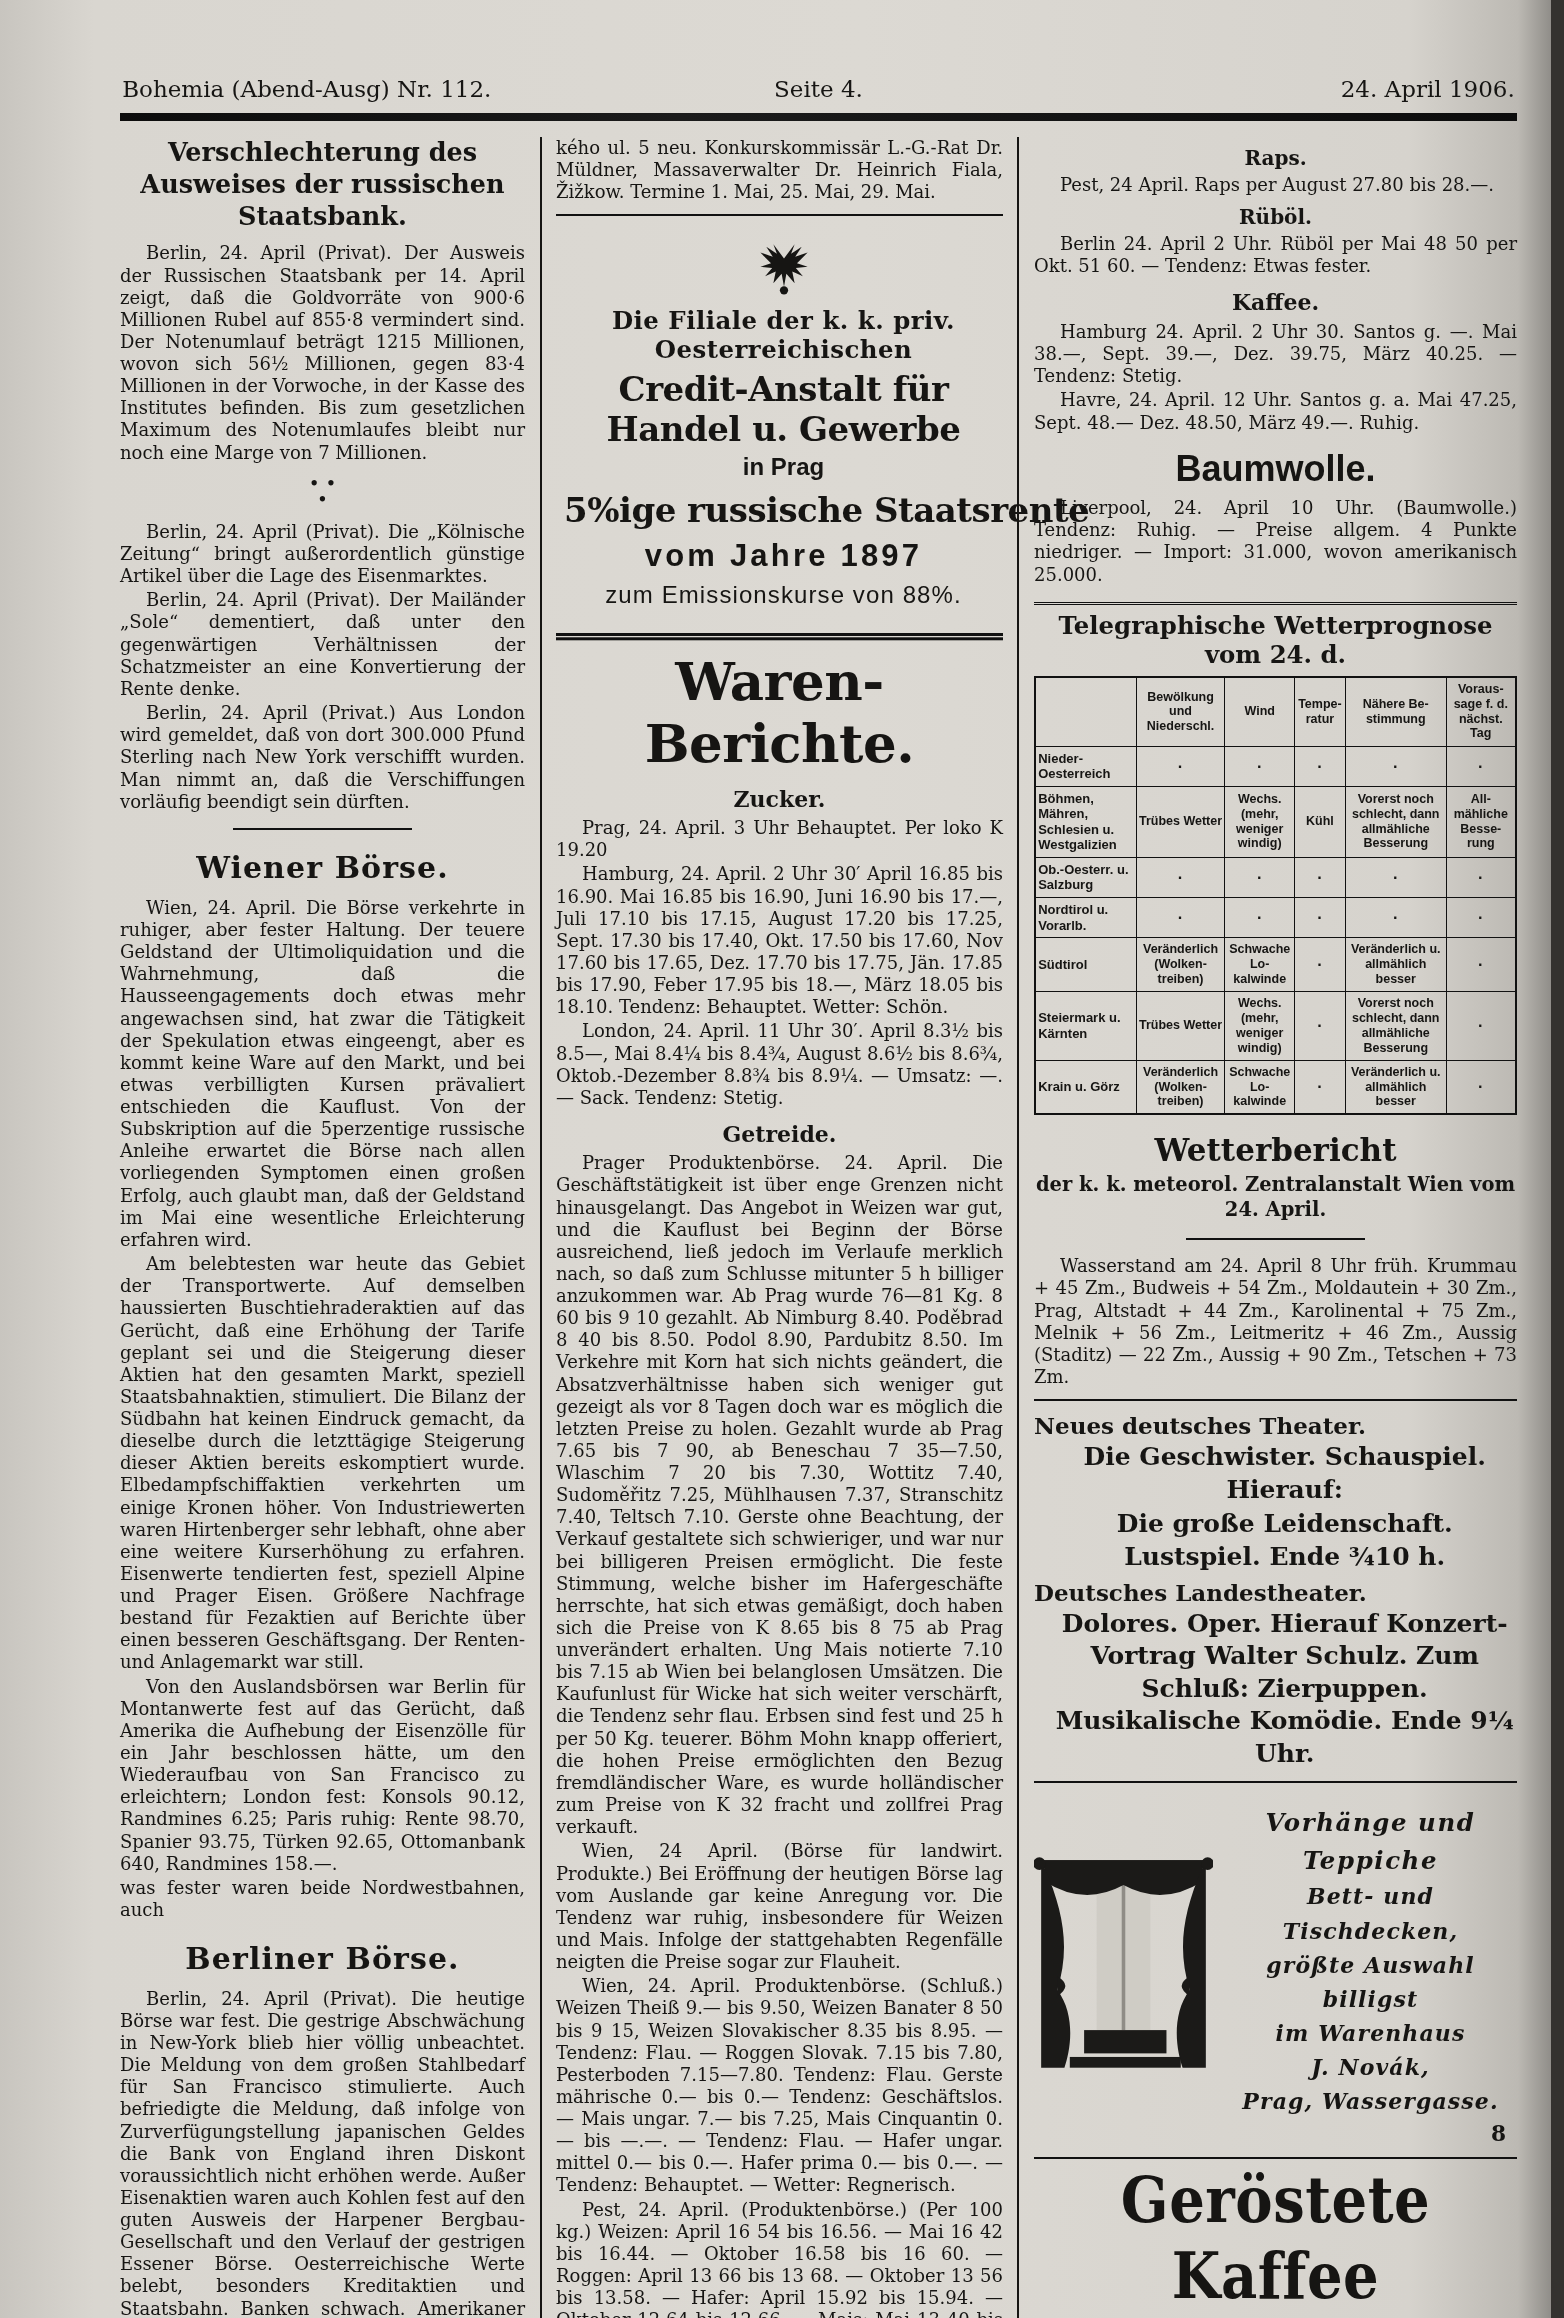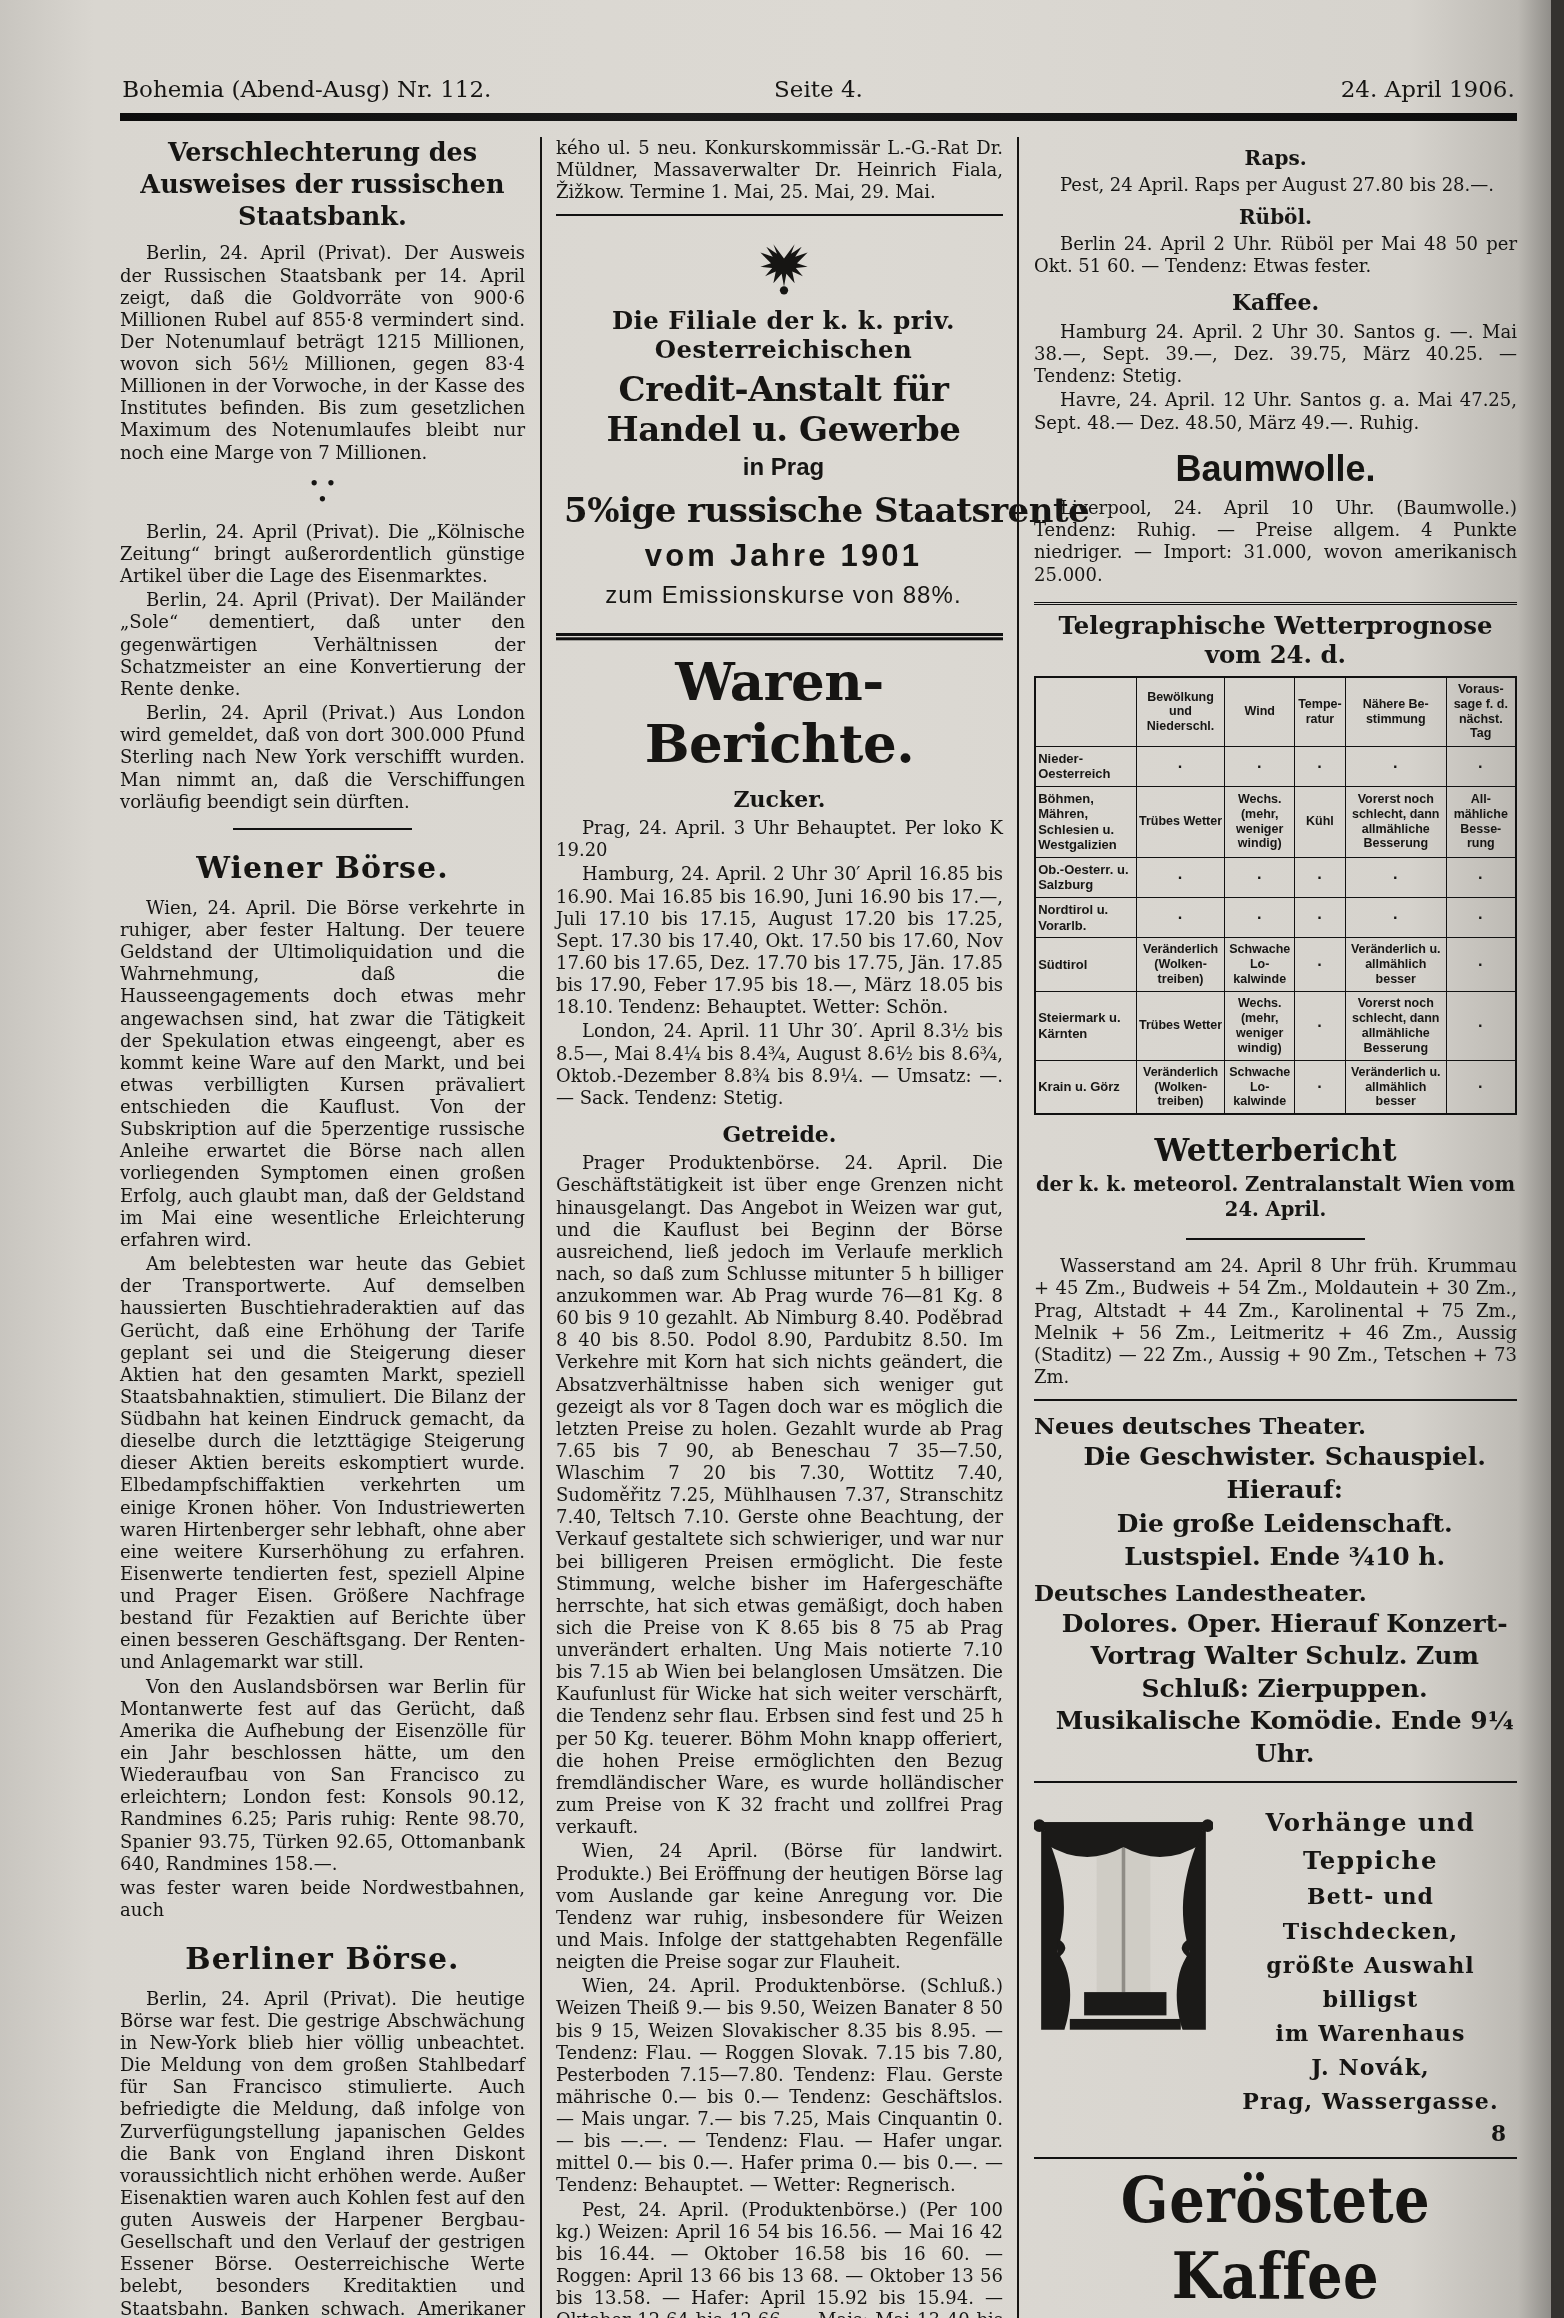--- a/index.html
+++ b/index.html
@@ -50,21 +50,21 @@
   table.wt th,table.wt td{border:1.6px solid #111;padding:4.3px 2.2px;font-size:12.5px;font-weight:bold;text-align:center;vertical-align:middle;line-height:1.18;}
   table.wt td.rg{text-align:left;font-size:13px;}
   table.wt td.dot{font-size:16.2px;}
   
   .wb-title{font-size:31px;font-weight:bold;text-align:center;margin:16.2px 0 4.3px 0;}
   .wb-sub{font-size:19.5px;font-weight:bold;text-align:center;line-height:1.3;margin-bottom:7.6px;}
   
   h4.th{font-size:23px;font-weight:bold;margin:5.4px 0 2.2px 0;}
   p.thl{font-size:25px;font-weight:bold;margin:0 0 2.2px 0;padding-left:18.4px;line-height:1.3;text-align:center;}
   
-  .curtain-ad{display:flex;gap:11px;padding:9.7px 0 3.2px 0;}
+  .curtain-ad{display:flex;gap:11px;align-items:center;padding:9.7px 0 3.2px 0;font-style:italic;}
   .curtain{width:179px;height:238px;flex:none;}
   .ct{flex:1;text-align:center;font-weight:bold;line-height:1.55;}
   .ct .cl1{font-size:24.4px;letter-spacing:1.6px;}
   .ct .cl{font-size:22px;letter-spacing:1.1px;}
   .ad-num{font-size:21.7px;font-weight:bold;text-align:right;padding-right:10.8px;}
   
   .k-title{font-size:56px;font-weight:bold;text-align:center;margin:12px 0 13px 0;letter-spacing:0.5px;transform:scaleY(1.15);}
   .krow{display:flex;justify-content:space-between;align-items:baseline;font-family:"Liberation Sans",sans-serif;font-weight:bold;font-size:23px;line-height:1.5;}
 </style>
 </head>
@@ -112,21 +112,21 @@
           <div class="eagle">
             <svg viewBox="0 0 100 110" width="60" height="65">
               <path fill="#161513" d="M50 38 L32 14 L38 30 L20 18 L31 35 L10 28 L28 46 L10 52 L30 54 L18 68 L36 60 L32 80 L46 64 L50 86 L54 64 L68 80 L64 60 L82 68 L70 54 L90 52 L72 46 L90 28 L69 35 L80 18 L62 30 L68 14 Z"></path>
               <circle cx="50" cy="92" r="7" fill="#161513"></circle>
             </svg>
           </div>
           <div class="ad-l1">Die Filiale der k. k. priv. Oesterreichischen</div>
           <div class="ad-l2">Credit-Anstalt für Handel u. Gewerbe</div>
           <div class="ad-l3">in Prag</div>
           <div class="ad-rente">5%ige russische Staatsrente</div>
-          <div class="ad-jahr">vom Jahre 1901</div>
+          <div class="ad-jahr">vom Jahre 1897</div>
           <div class="ad-kurs">zum Emissionskurse von 88%.</div>
         </div>
 
         <div class="rule-dbl"></div>
         <h2 class="waren">Waren-Berichte.</h2>
         <h3 class="sub">Zucker.</h3>
         <p class="b">Prag, 24. April. 3 Uhr Behauptet. Per loko K 19.20</p>
         <p class="b">Hamburg, 24. April. 2 Uhr 30′ April 16.85 bis 16.90. Mai 16.85 bis 16.90, Juni 16.90 bis 17.—, Juli 17.10 bis 17.15, August 17.20 bis 17.25, Sept. 17.30 bis 17.40, Okt. 17.50 bis 17.60, Nov 17.60 bis 17.65, Dez. 17.70 bis 17.75, Jän. 17.85 bis 17.90, Feber 17.95 bis 18.—, März 18.05 bis 18.10. Tendenz: Behauptet. Wetter: Schön.</p>
         <p class="b">London, 24. April. 11 Uhr 30′. April 8.3½ bis 8.5—, Mai 8.4¼ bis 8.4¾, August 8.6½ bis 8.6¾, Oktob.-Dezember 8.8¾ bis 8.9¼. — Umsatz: —.— Sack. Tendenz: Stetig.</p>
         <h3 class="sub">Getreide.</h3>

